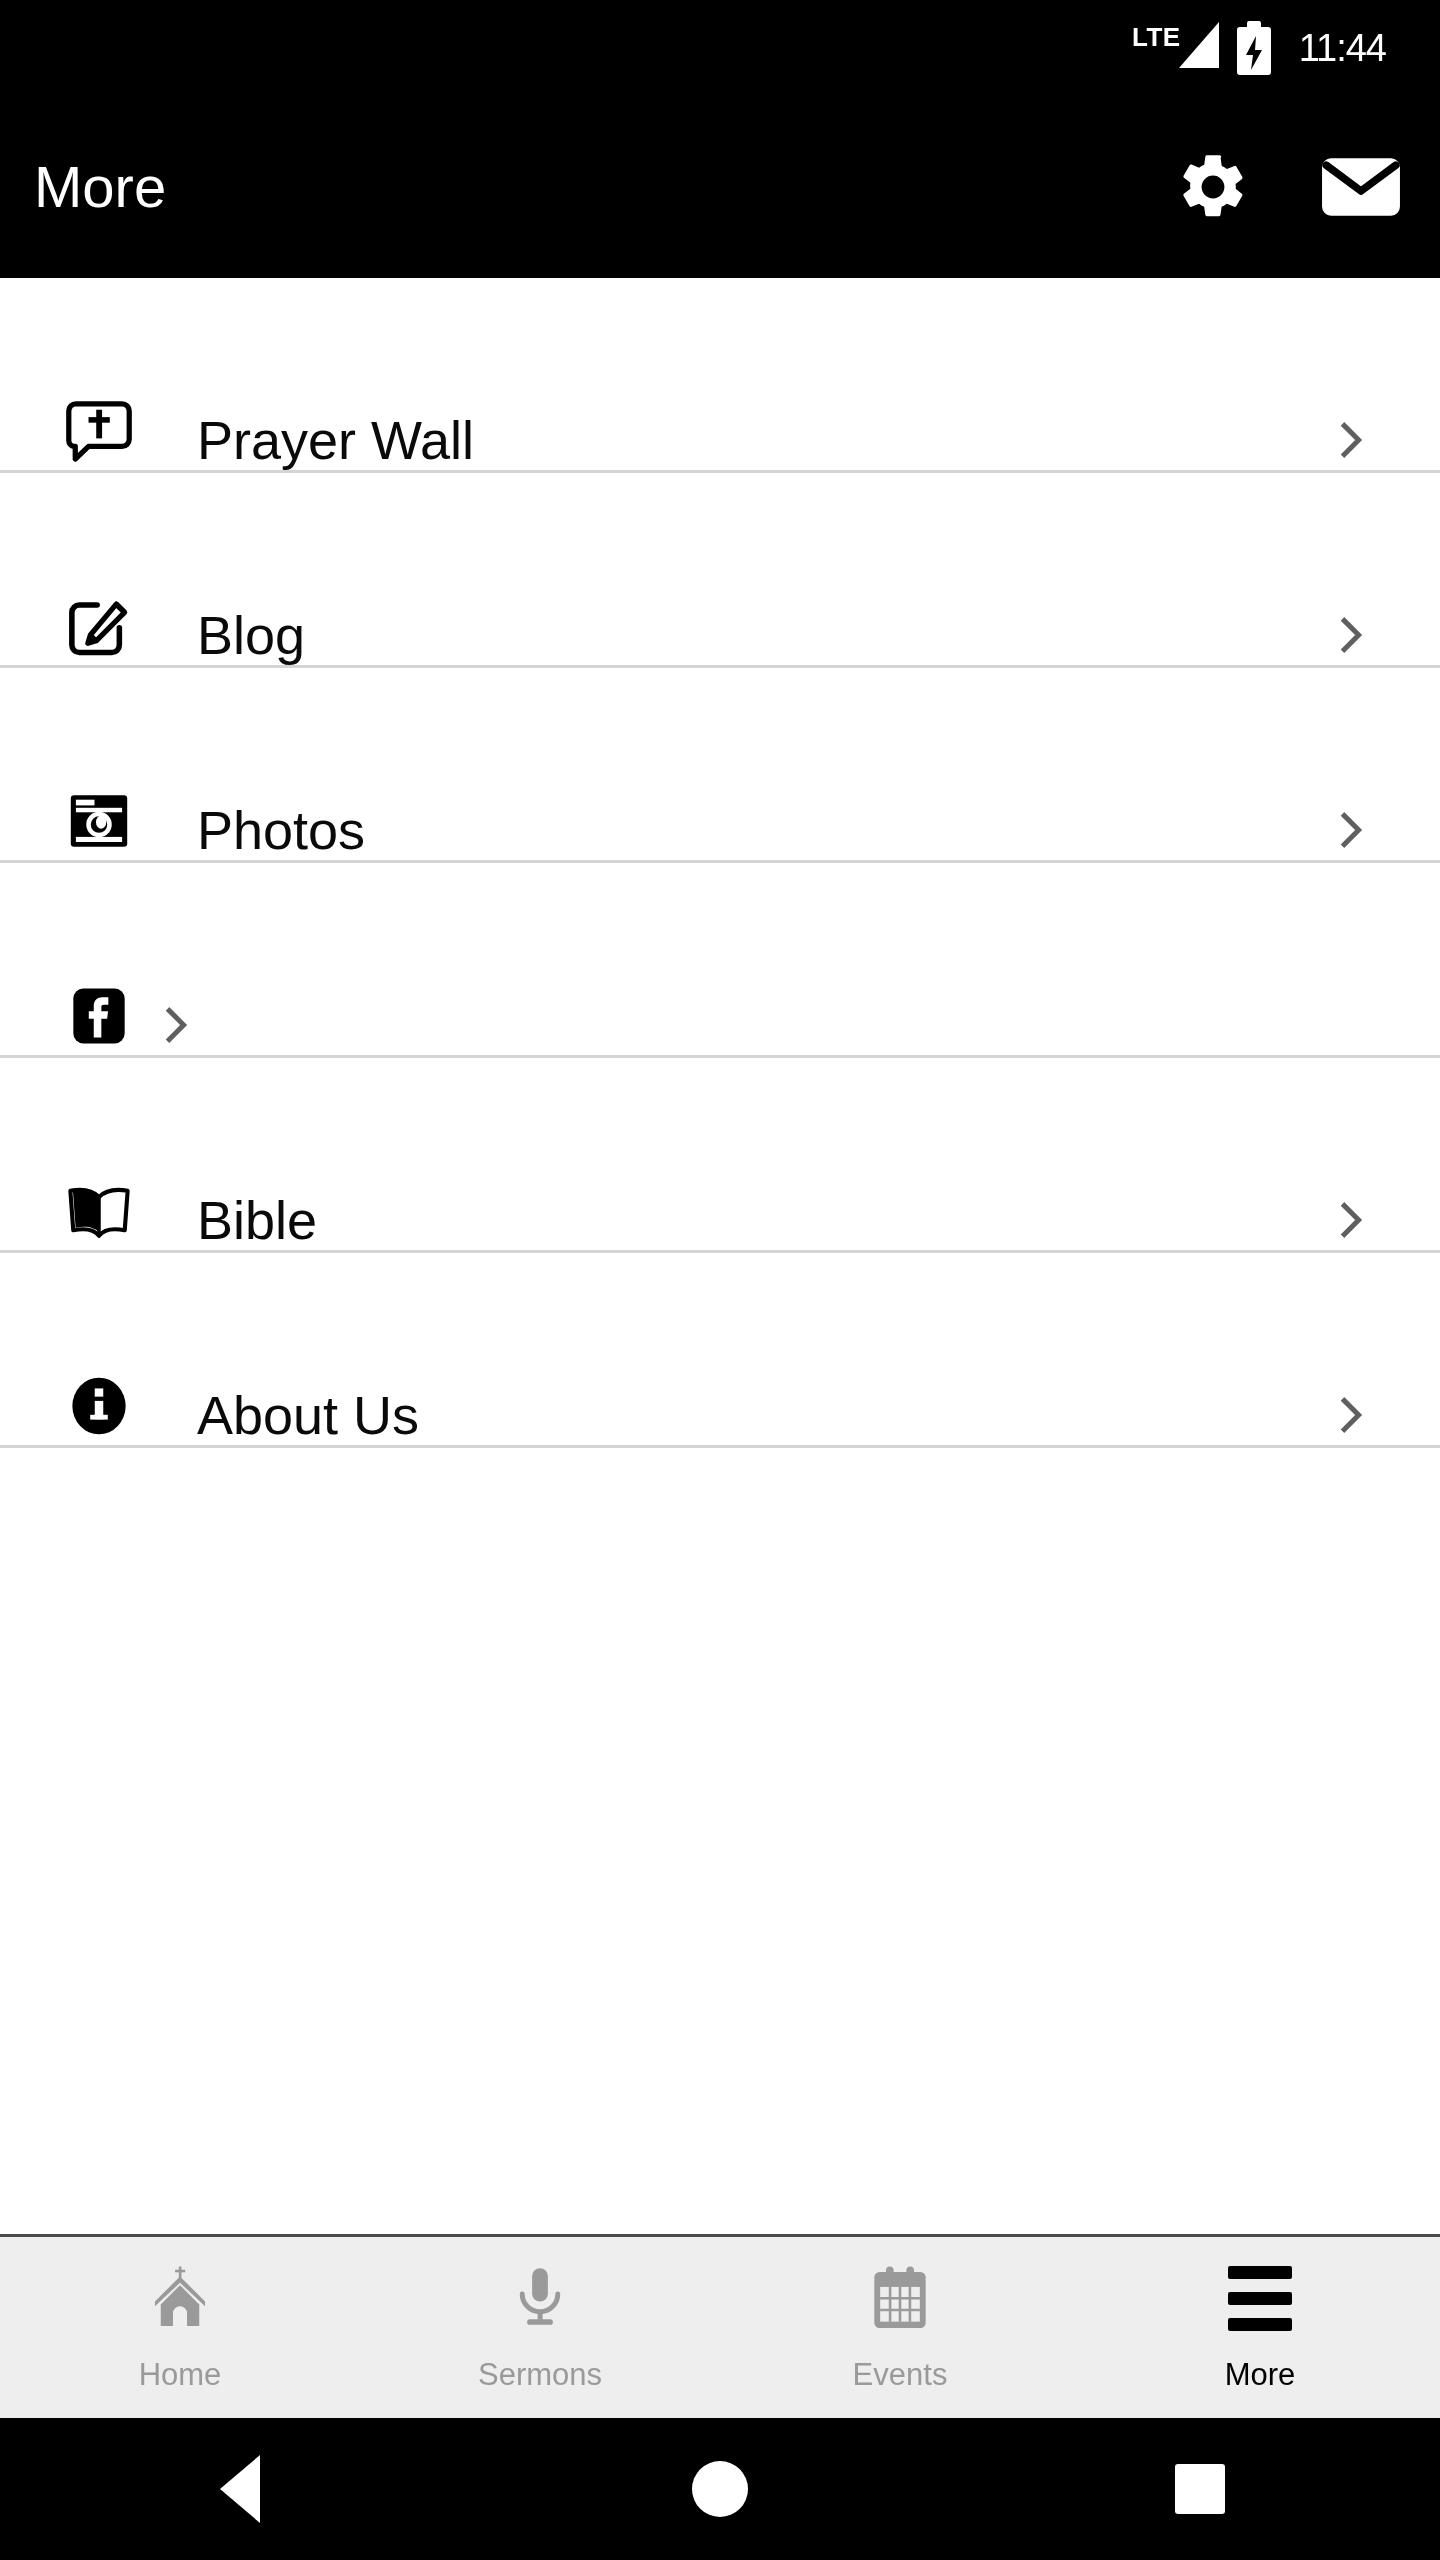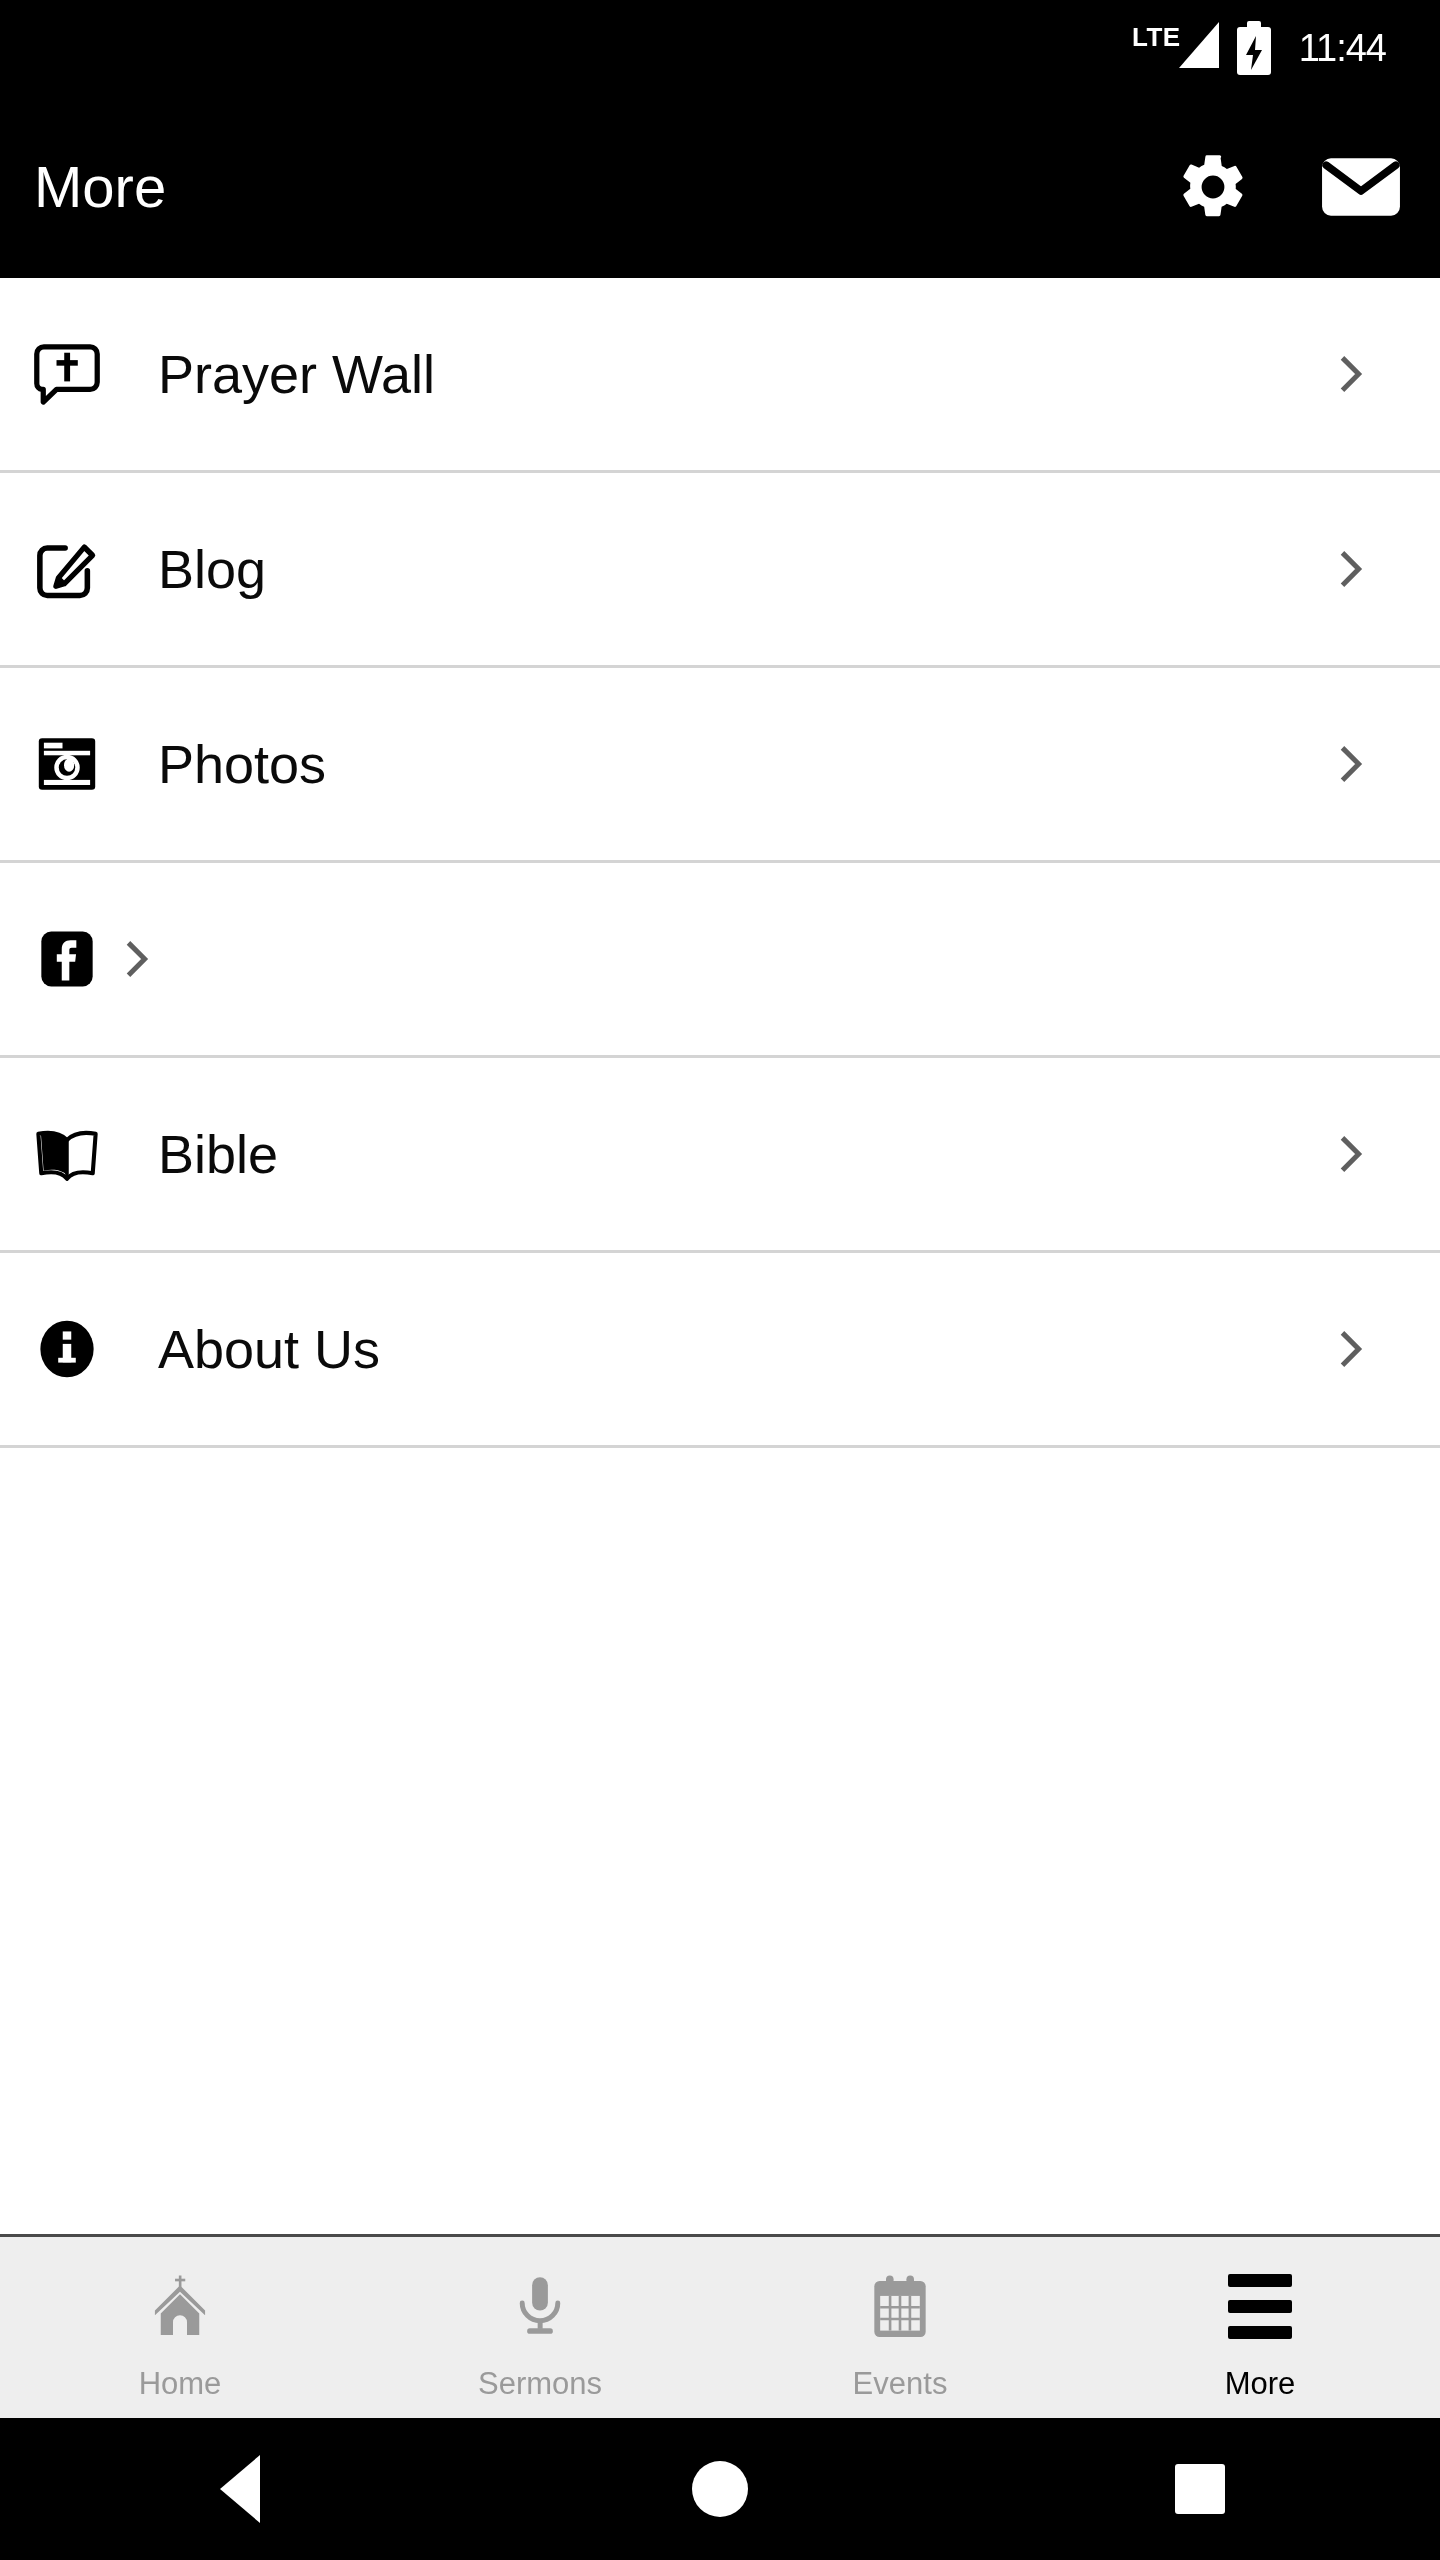--- a/index.html
+++ b/index.html
@@ -104,25 +104,26 @@
     flex: 1 1 auto;
     background: #ffffff;
     display: flex;
     flex-direction: column;
     overflow: hidden;
   }
   .menu-row {
     height: 195px;
     flex: 0 0 195px;
     display: flex;
-    align-items: center;
+    align-items: flex-end;
     border-bottom: 3px solid #d4d4d4;
-    padding-left: 28px;
+    padding-left: 60px;
     padding-right: 40px;
     background: #ffffff;
+    gap: 7px;
   }
   .row-icon {
     width: 78px; height: 78px;
     display: flex; align-items: center; justify-content: center;
     flex: 0 0 78px;
   }
   .row-label {
     font-size: 54px;
     color: #0a0a0a;
     font-weight: 400;
@@ -145,23 +146,23 @@
     background: #eeeeee;
     border-top: 3px solid #4a4a4a;
     display: flex;
     align-items: stretch;
   }
   .nav-item {
     flex: 1 1 25%;
     display: flex;
     flex-direction: column;
     align-items: center;
-    justify-content: center;
+    justify-content: flex-start;
     gap: 24px;
-    padding-top: 14px;
+    padding-top: 24px;
   }
   .nav-icon {
     height: 74px;
     display: flex; align-items: center; justify-content: center;
   }
   .nav-label {
     font-size: 31px;
     line-height: 32px;
     color: #9a9a9a;
   }

